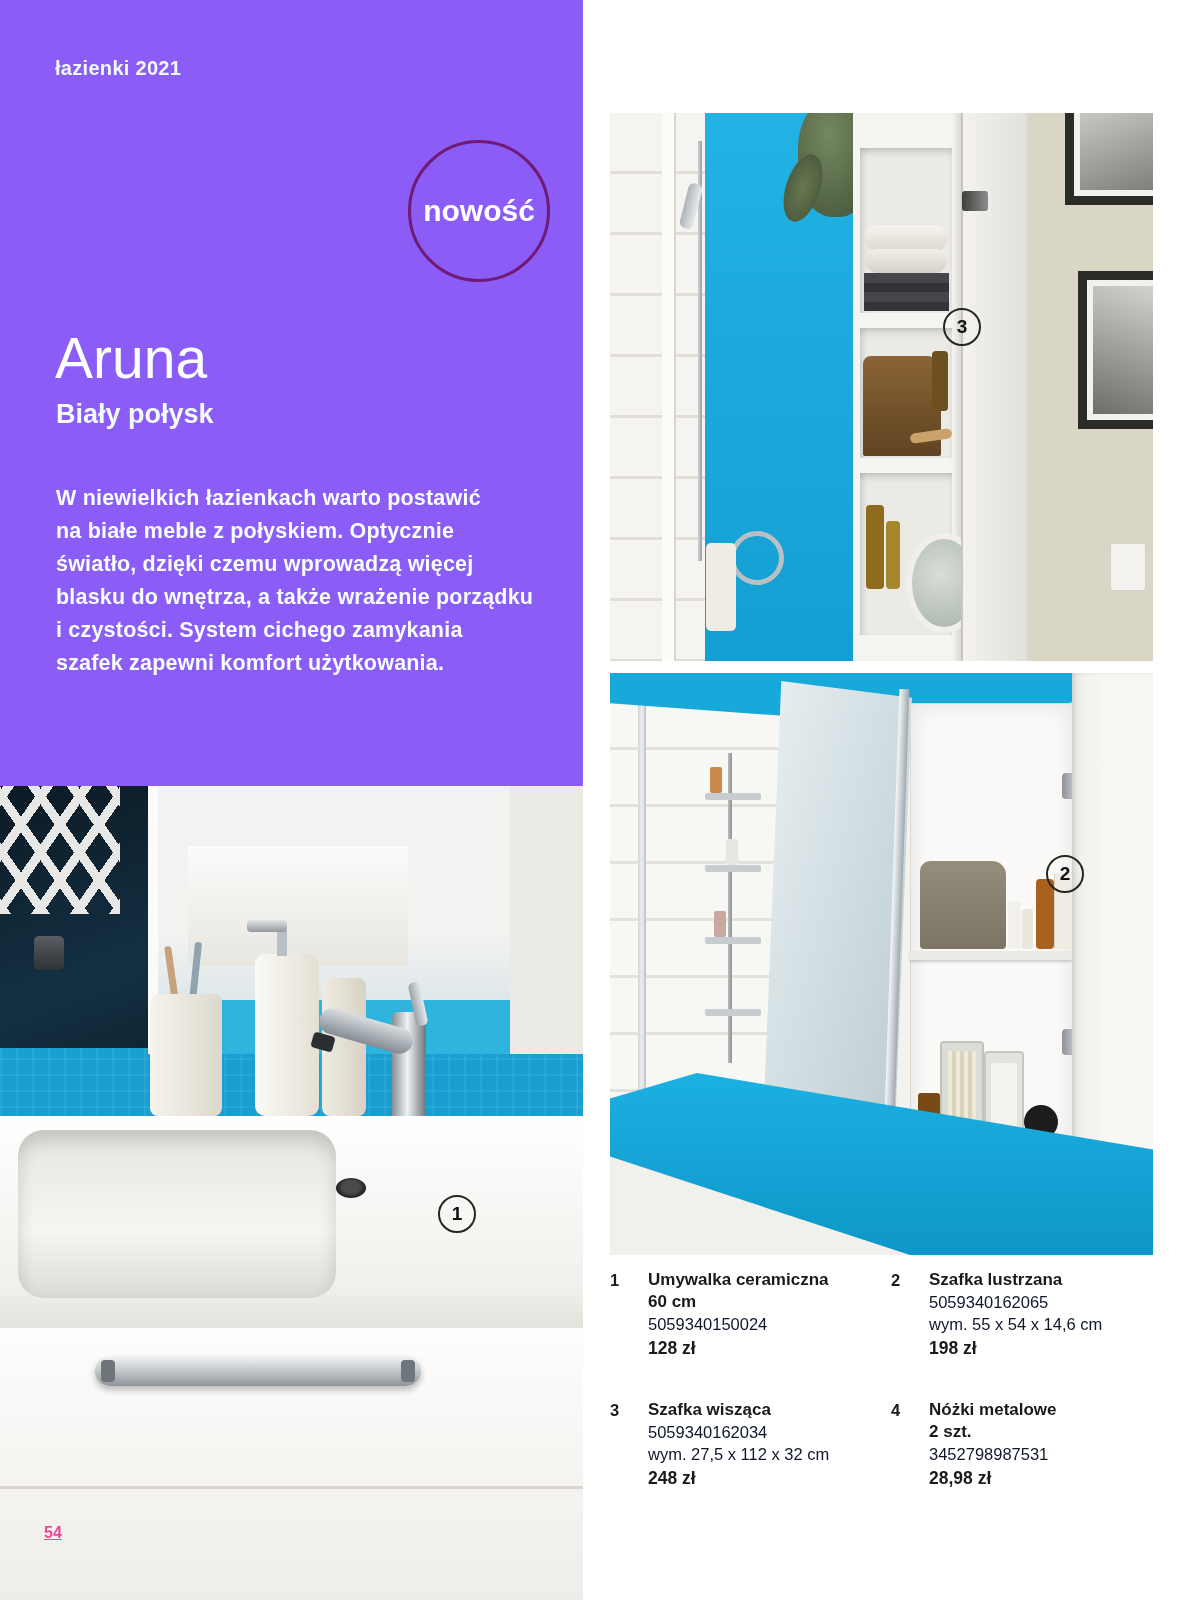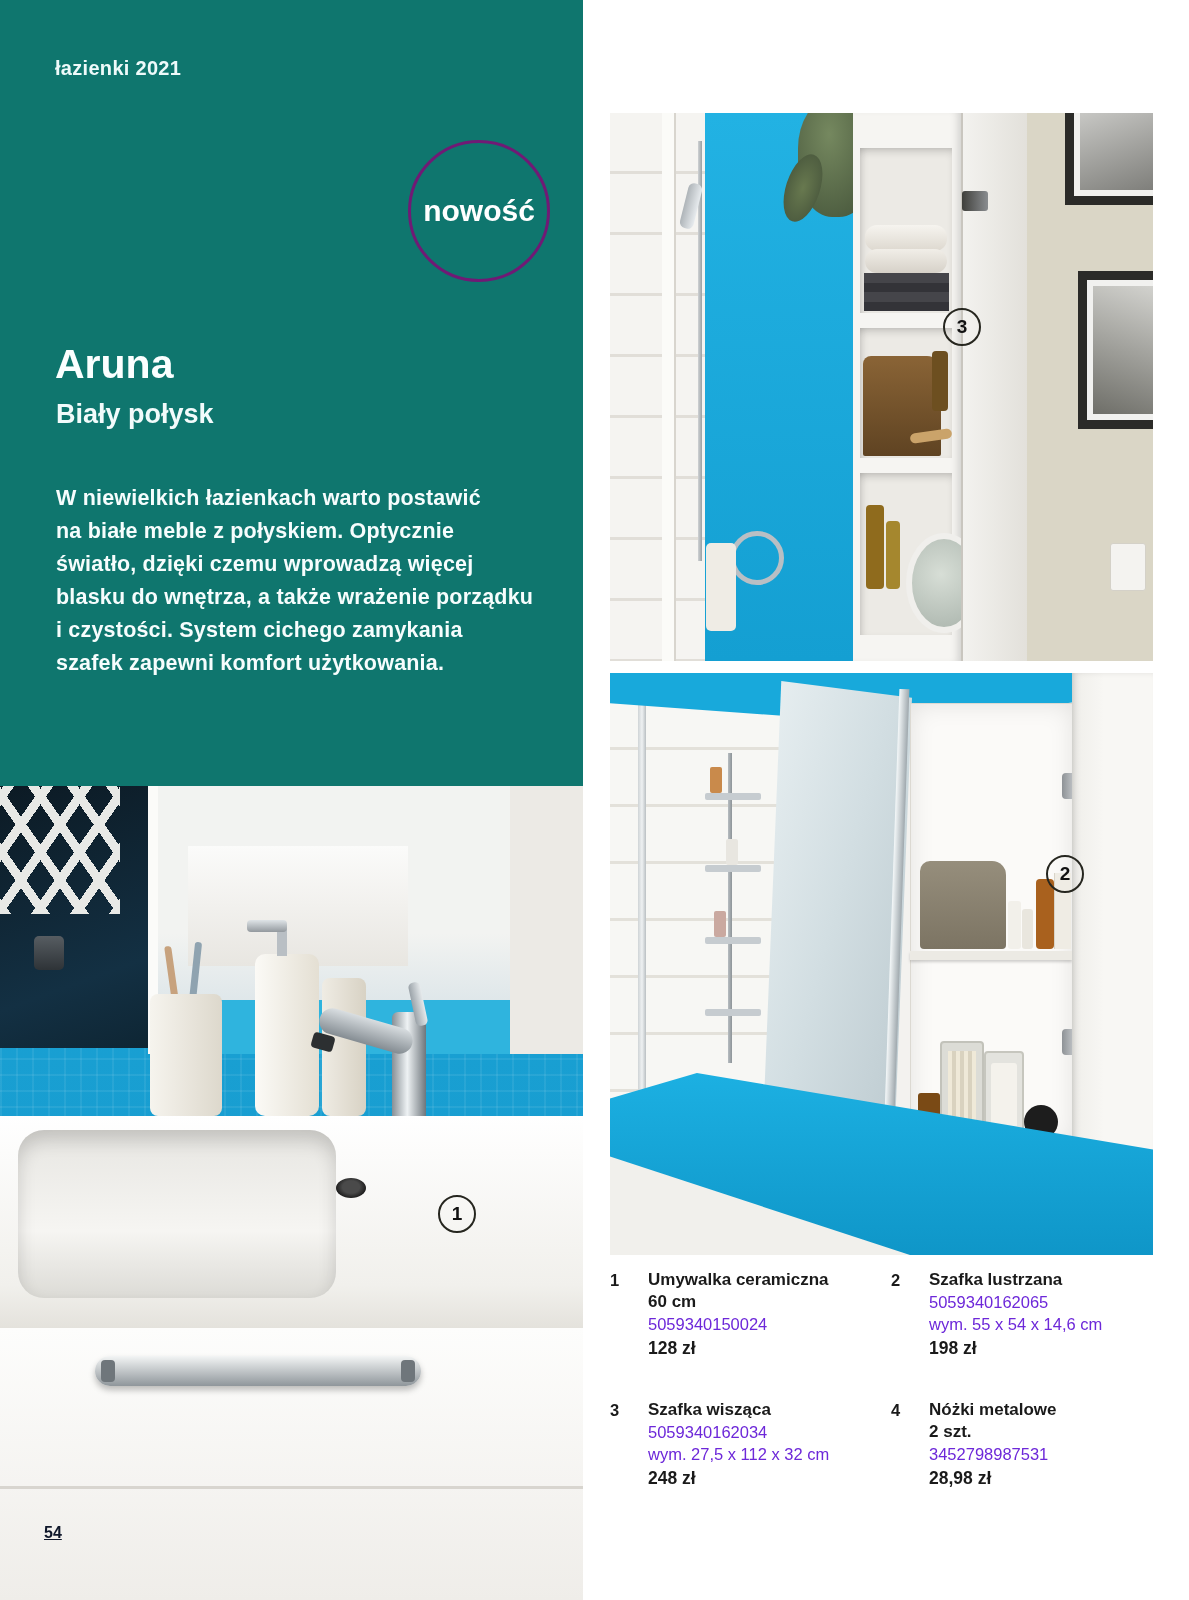--- a/index.html
+++ b/index.html
@@ -1,26 +1,26 @@
 <!DOCTYPE html>
 <html><head>
 <meta charset="utf-8">
 <style>
   html,body{margin:0;padding:0;}
   body{
     width:1189px;height:1600px;position:relative;background:#ffffff;
     font-family:"Liberation Sans", sans-serif;color:#1a1a1a;overflow:hidden;
   }
   
-  .teal-panel{position:absolute;left:0;top:0;width:583px;height:786px;background:#0f766e;}
+  .teal-panel{position:absolute;left:0;top:0;width:583px;height:786px;background:#8b5cf6;}
   .catalog-header{position:absolute;left:55px;top:57px;font-size:20px;font-weight:bold;color:#eefafa;letter-spacing:.3px;}
   .badge{position:absolute;left:408px;top:140px;width:136px;height:136px;border:3px solid #701a75;
          border-radius:50%;display:flex;align-items:center;justify-content:center;}
   .badge-label{color:#ffffff;font-size:30px;font-weight:bold;}
-  .series-title{position:absolute;left:55px;top:344px;font-size:41px;font-weight:bold;color:#fbffff;line-height:1;}
+  .series-title{position:absolute;left:55px;top:330px;font-size:57px;font-weight:normal;color:#fbffff;line-height:1;}
   .series-subtitle{position:absolute;left:56px;top:399px;font-size:27px;font-weight:bold;color:#f2fbfb;}
   .description{position:absolute;left:56px;top:482px;width:500px;font-size:21.5px;line-height:33px;
                font-weight:bold;color:#f6fdfd;letter-spacing:.2px;}
   
   .photo{position:absolute;overflow:hidden;}
   .abs{position:absolute;}
   .marker{position:absolute;width:34px;height:34px;border:2px solid #26261f;border-radius:50%;
           color:#111;font-size:19px;font-weight:bold;display:flex;align-items:center;justify-content:center;}
 
   
@@ -132,23 +132,23 @@
   .p3-seam{left:0;top:700px;width:583px;height:3px;background:#d8d5cf;}
   .p3-handle{left:95px;top:570px;width:326px;height:30px;background:linear-gradient(180deg,#f3f5f5,#8f969b);border-radius:15px;box-shadow:0 4px 6px rgba(0,0,0,.25);}
   .p3-handle .end{position:absolute;top:4px;width:14px;height:22px;background:#6f767b;border-radius:4px;}
   
   .products{position:absolute;left:610px;top:1269px;width:545px;display:grid;
             grid-template-columns:281px 264px;row-gap:40px;}
   .product{display:flex;}
   .pnum{width:22px;margin-right:16px;font-size:16.5px;font-weight:bold;line-height:22px;}
   .pbody{flex:1;}
   .pname{font-size:17px;font-weight:bold;line-height:22px;}
-  .pcode,.pdims{font-size:16.5px;line-height:22px;color:#6d28d9;}
+  .pcode,.pdims{font-size:16.5px;line-height:22px;color:#0f172a;}
   .pprice{font-size:17.5px;font-weight:bold;line-height:22px;margin-top:2px;}
-  .page-number{position:absolute;left:44px;top:1524px;font-size:16px;font-weight:bold;color:#0f172a;text-decoration:underline;}
+  .page-number{position:absolute;left:44px;top:1524px;font-size:16px;font-weight:bold;color:#ec4899;text-decoration:underline;}
 </style>
 </head>
 <body>
 
 <div class="teal-panel">
   <div class="catalog-header">łazienki 2021</div>
   <div class="badge">
     <span class="badge-label">nowość</span>
   </div>
   <div class="series-title">Aruna</div>

